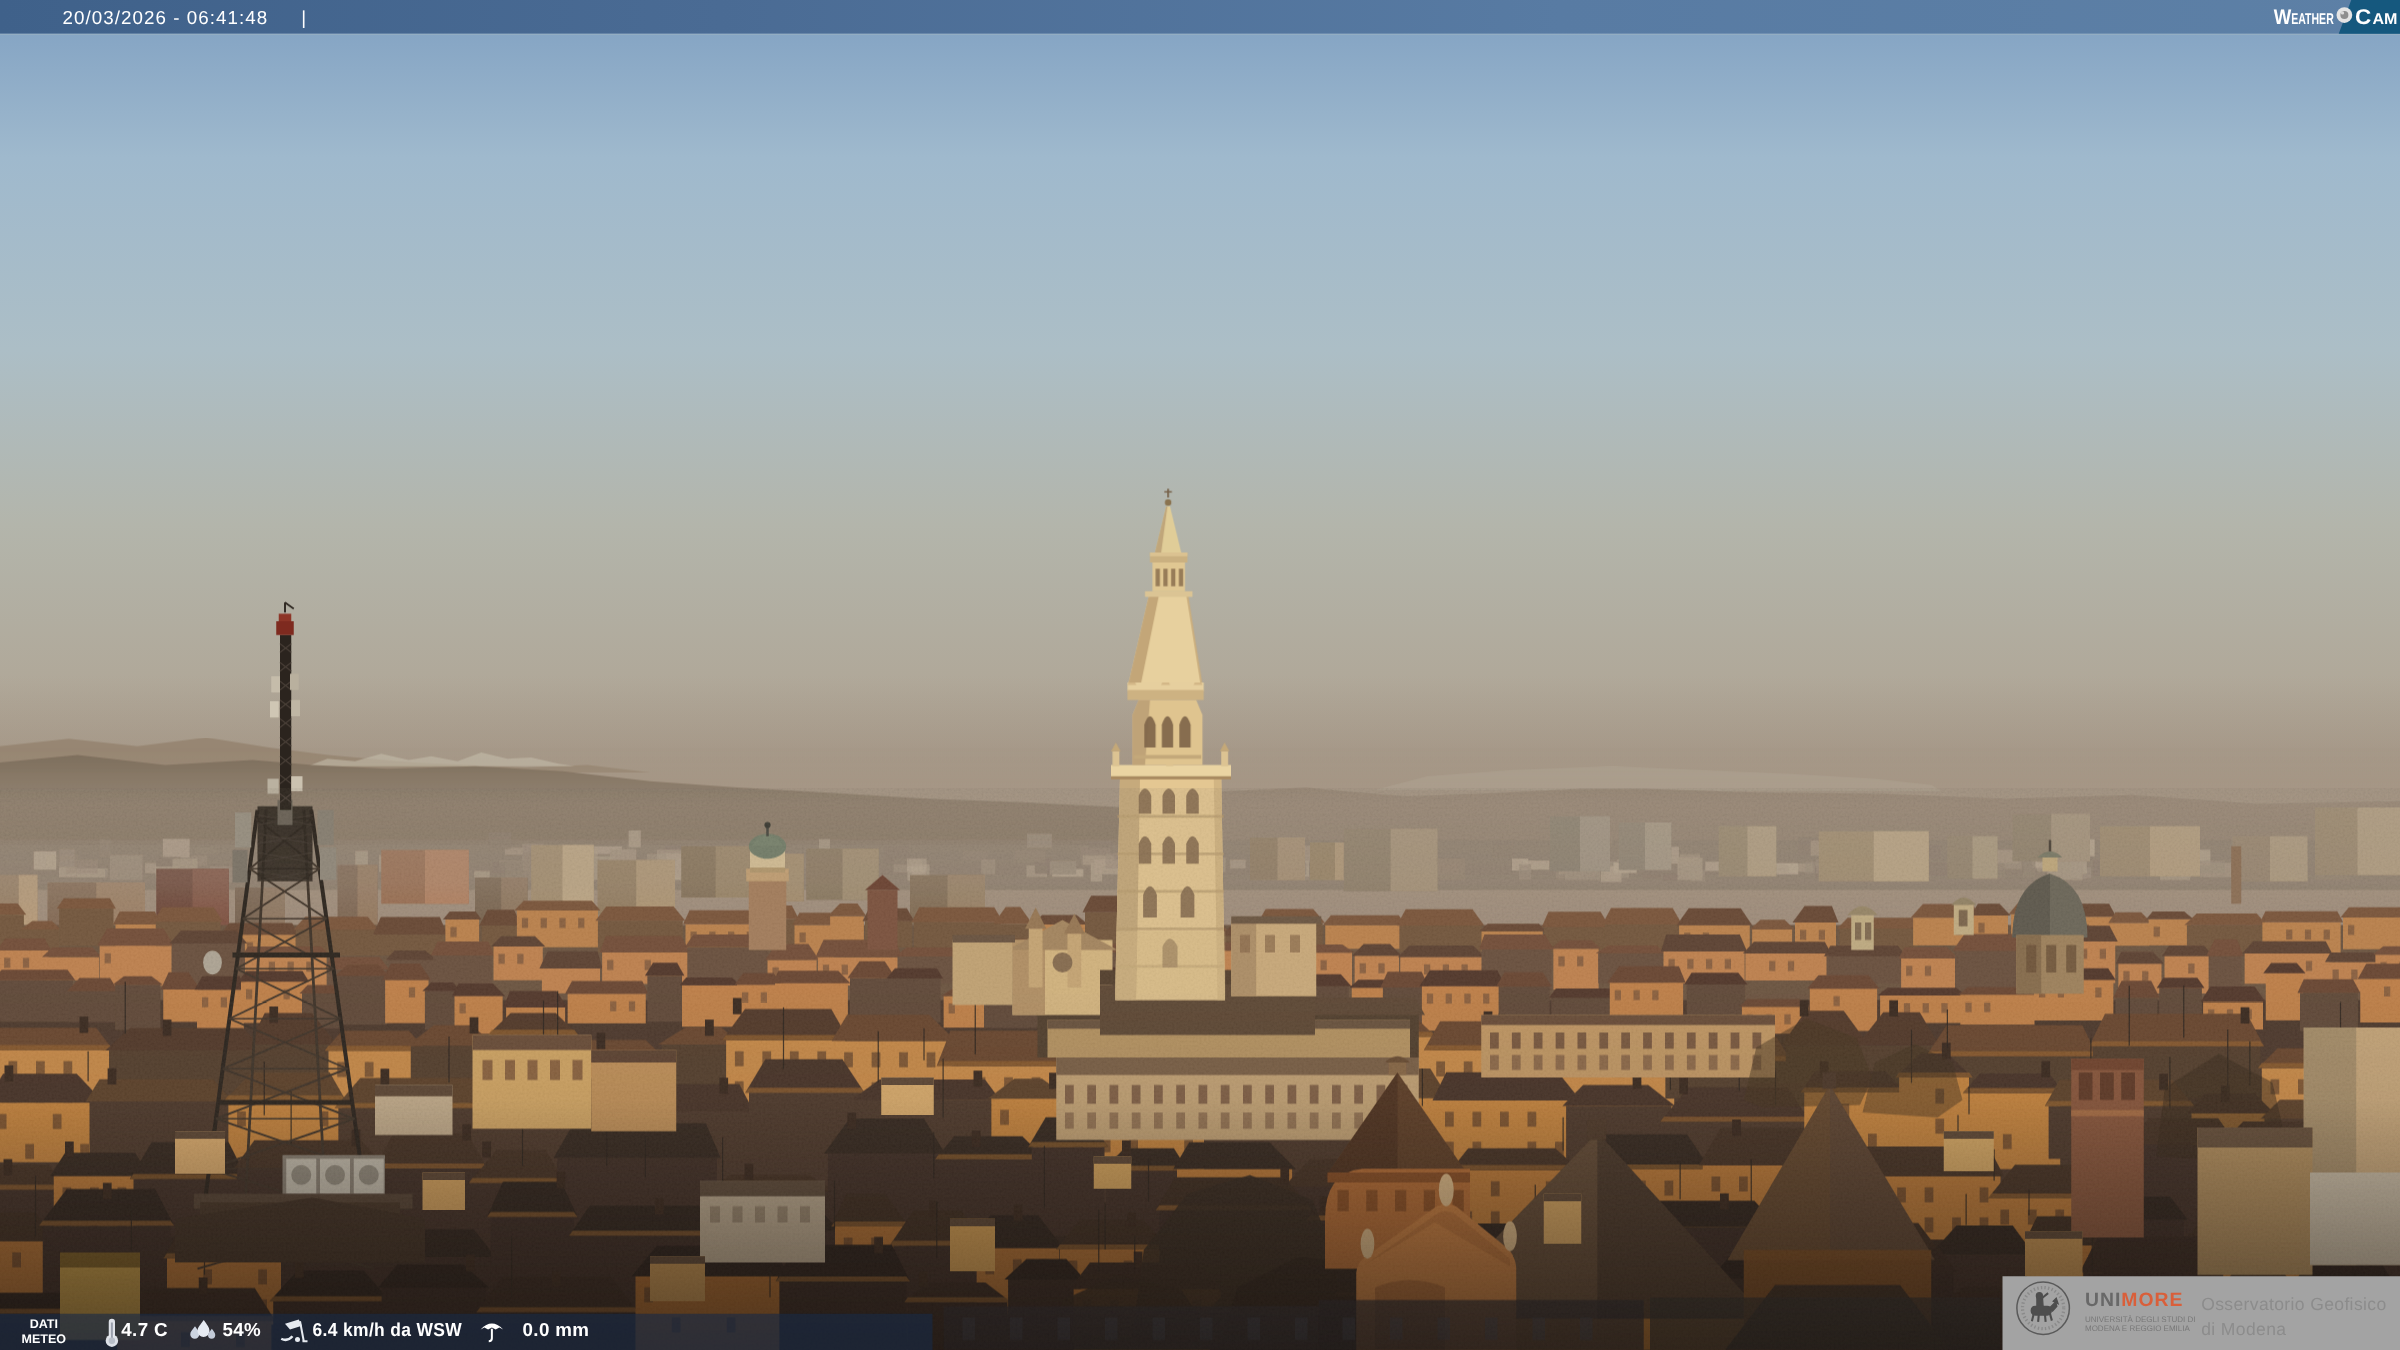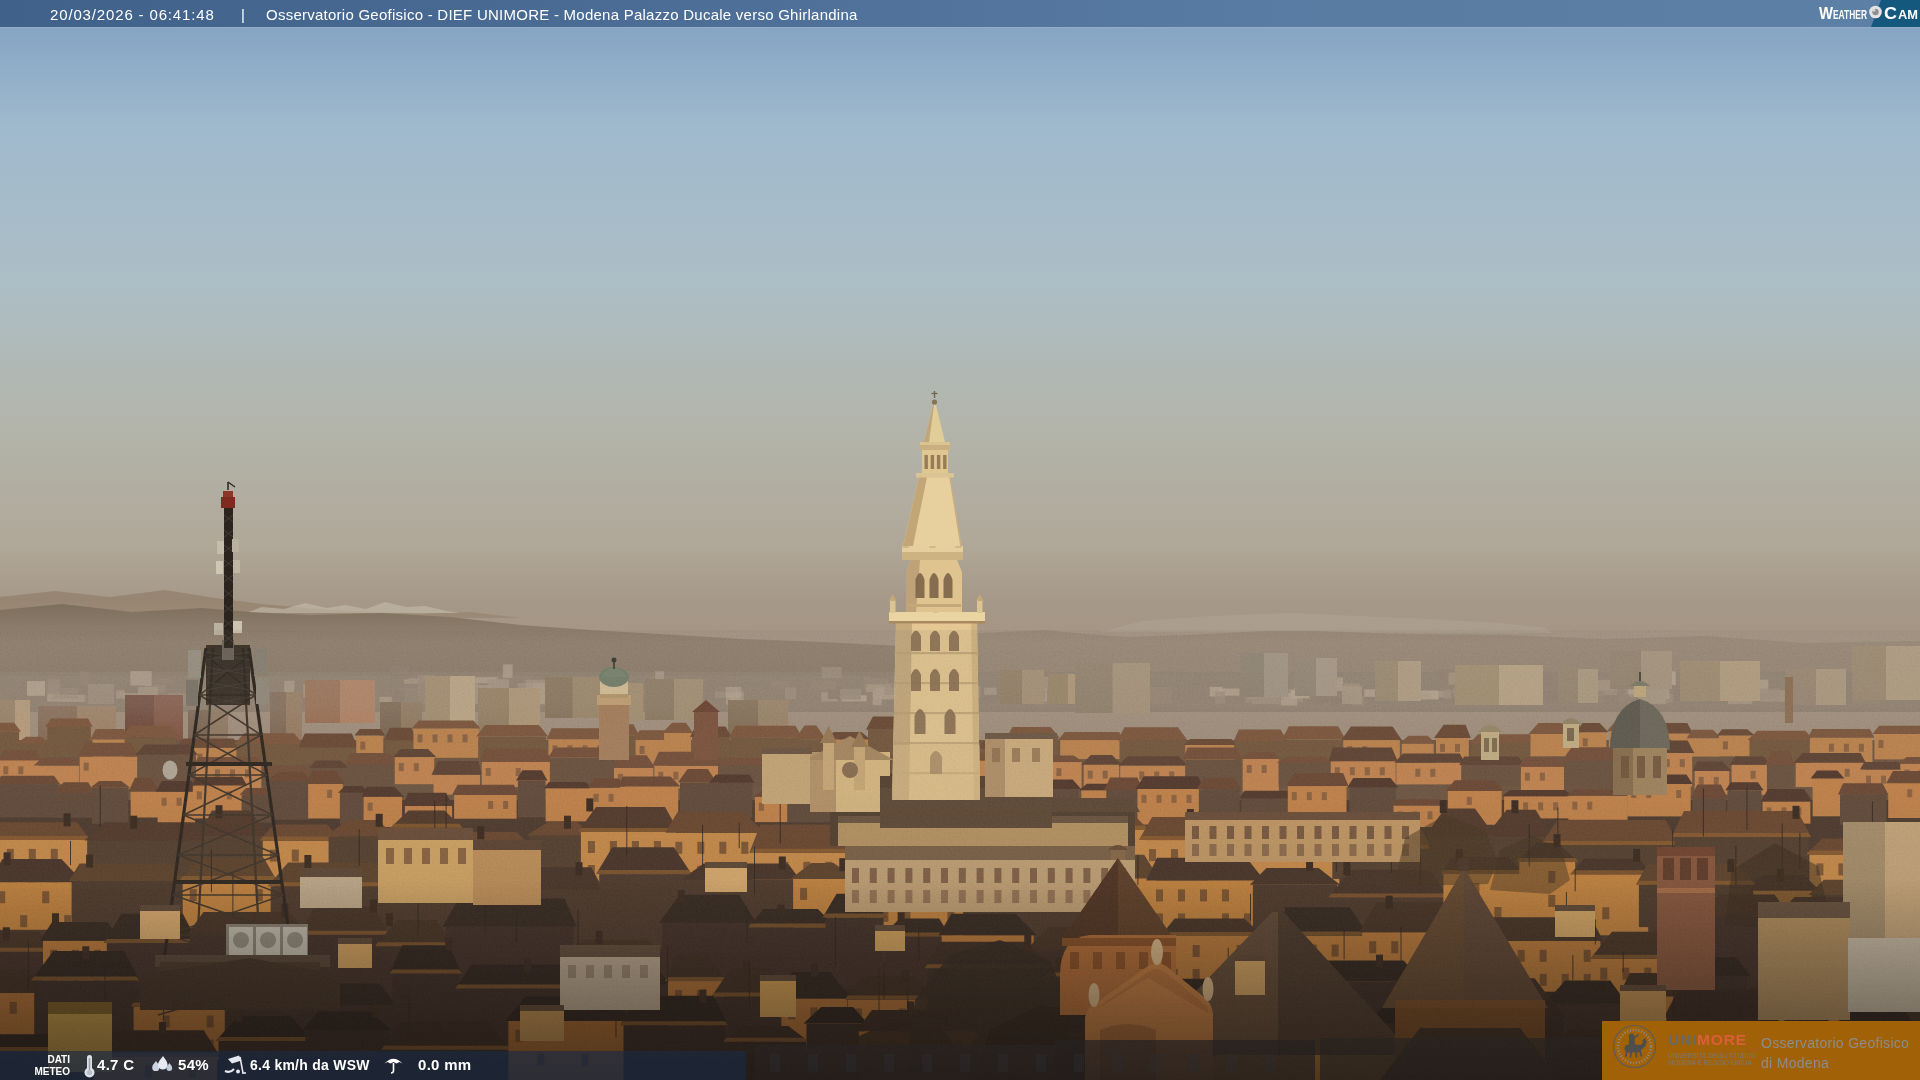--- a/index.html
+++ b/index.html
@@ -2,21 +2,21 @@
 <html><head><meta charset="utf-8"><style>
 * { margin:0; padding:0; box-sizing:border-box; }
 html,body { width:1920px; height:1080px; overflow:hidden; background:#a3907f; font-family:"Liberation Sans",sans-serif; }
 #scene { position:absolute; left:0; top:0; }
 #topbar { position:absolute; left:0; top:0; width:1920px; height:28px;
   background:linear-gradient(90deg,#3f618a 0%,#4a6b94 30%,#587ba3 65%,#5d80a6 100%);
   border-bottom:1.5px solid #93adc2; }
 #topbar .t { position:absolute; top:6px; color:#fff; font-weight:normal; font-size:15px; white-space:nowrap; transform-origin:left top; }
 #botbar { position:absolute; left:0; top:1051px; width:746px; height:29px; background:rgba(25,42,70,0.62); color:#fff; }
 #botbar .v { position:absolute; top:5px; font-size:15px; font-weight:bold; letter-spacing:0.3px; white-space:nowrap; transform-origin:left top; }
-#logo { position:absolute; left:1602px; top:1021px; width:318px; height:59px; background:#a16207; }
+#logo { position:absolute; left:1602px; top:1021px; width:318px; height:59px; background:#a3a3a3; }
 </style></head>
 <body>
 <svg id="scene" width="1920" height="1080" viewBox="0 0 1920 1080">
 <defs>
 <linearGradient id="sky" x1="0" y1="0" x2="0" y2="1">
  <stop offset="0" stop-color="#7fa0c2"></stop>
  <stop offset="0.18" stop-color="#9fb9cd"></stop>
  <stop offset="0.40" stop-color="#acbec6"></stop>
  <stop offset="0.60" stop-color="#b3b5ab"></stop>
  <stop offset="0.78" stop-color="#b0a899"></stop>
@@ -1659,34 +1659,33 @@
       <stop offset="0.5" stop-color="#241812" stop-opacity="0.08"></stop>
       <stop offset="1" stop-color="#241812" stop-opacity="0.12"></stop>
     </linearGradient>
 <rect x="0.0" y="792.0" width="1920.0" height="288.0" fill="url(#foredark)"></rect>
 <rect x="0" y="630" width="1920" height="450" filter="url(#grain)" opacity="0.10"></rect>
 <rect x="0.0" y="880.0" width="1920.0" height="200.0" fill="url(#botshadow)"></rect>
 </svg>
 <div id="topbar">
   <span class="t" id="t1" style="left:50px; letter-spacing:0.85px">20/03/2026 - 06:41:48</span>
   <span class="t" style="left:241px">|</span>
-  <span class="t" id="t2" style="left:266px; letter-spacing:0.25px">Osservatorio Geofisico - DIEF UNIMORE - Modena Palazzo Ducale verso Ghirlandina</span>
   <svg style="position:absolute;left:1812px;top:0" width="108" height="28" viewBox="0 0 108 28">
     <polygon points="69,0 108,0 108,27 59,27" fill="#15587e"></polygon>
     <text x="7" y="19" font-size="17" font-weight="bold" fill="#fff" textLength="14" lengthAdjust="spacingAndGlyphs">W</text>
     <text x="21" y="19" font-size="12.5" font-weight="bold" fill="#fff" textLength="34" lengthAdjust="spacingAndGlyphs">EATHER</text>
     <circle cx="63.5" cy="12" r="6.3" fill="#e4e4e4"></circle>
     <circle cx="63.5" cy="12" r="3.2" fill="#8f8f8f"></circle>
     <circle cx="62" cy="10.3" r="1.3" fill="#dcdcdc"></circle>
     <text x="72" y="19" font-size="17" font-weight="bold" fill="#fff" textLength="13" lengthAdjust="spacingAndGlyphs">C</text>
     <text x="86" y="19" font-size="12.5" font-weight="bold" fill="#fff" textLength="20" lengthAdjust="spacingAndGlyphs">AM</text>
   </svg>
 </div>
 <div id="botbar">
-  <div style="position:absolute;left:0px;top:3px;width:70px;text-align:right;font-size:10px;font-weight:bold;line-height:11.5px">DATI<br>METEO</div>
+  <div style="position:absolute;left:0px;top:3px;width:70px;text-align:center;font-size:10px;font-weight:bold;line-height:11.5px">DATI<br>METEO</div>
   <svg style="position:absolute;left:82px;top:3px" width="15" height="24" viewBox="0 0 15 24">
     <rect x="5" y="1" width="5" height="15" rx="2.5" fill="#e8ecf2" opacity="0.95"></rect>
     <circle cx="7.5" cy="18.5" r="5" fill="#e8ecf2" opacity="0.95"></circle>
     <rect x="6.7" y="4" width="1.6" height="13" fill="#9aa0ac"></rect>
     <circle cx="7.5" cy="18.5" r="2.6" fill="#b9bfc9"></circle>
   </svg>
   <span class="v" style="left:97px">4.7 C</span>
   <svg style="position:absolute;left:150px;top:4px" width="24" height="22" viewBox="0 0 24 22">
     <path d="M6,6 C7.8,8.6 9.4,10.2 9.4,12.4 a3.6,3.6 0 1,1 -7.2,0 C2.2,10.2 4.2,8.6 6,6" fill="#ccd4e0"></path>
     <path d="M13,1 C15.4,4.6 17.6,6.8 17.6,9.8 a4.8,4.8 0 1,1 -9.6,0 C8,6.8 10.6,4.6 13,1" fill="#e6ebf2"></path>

